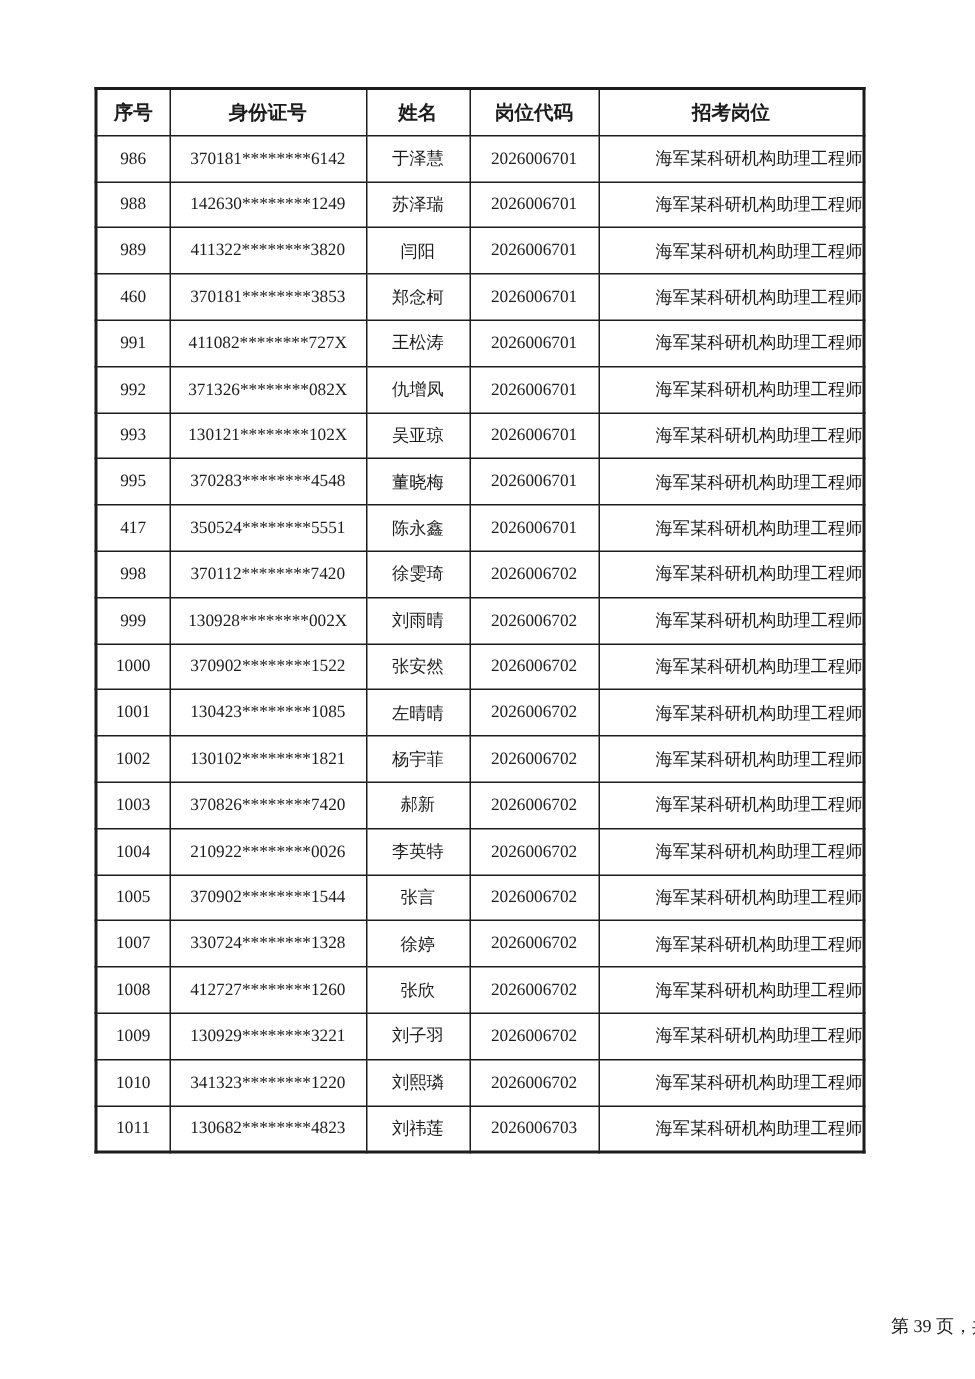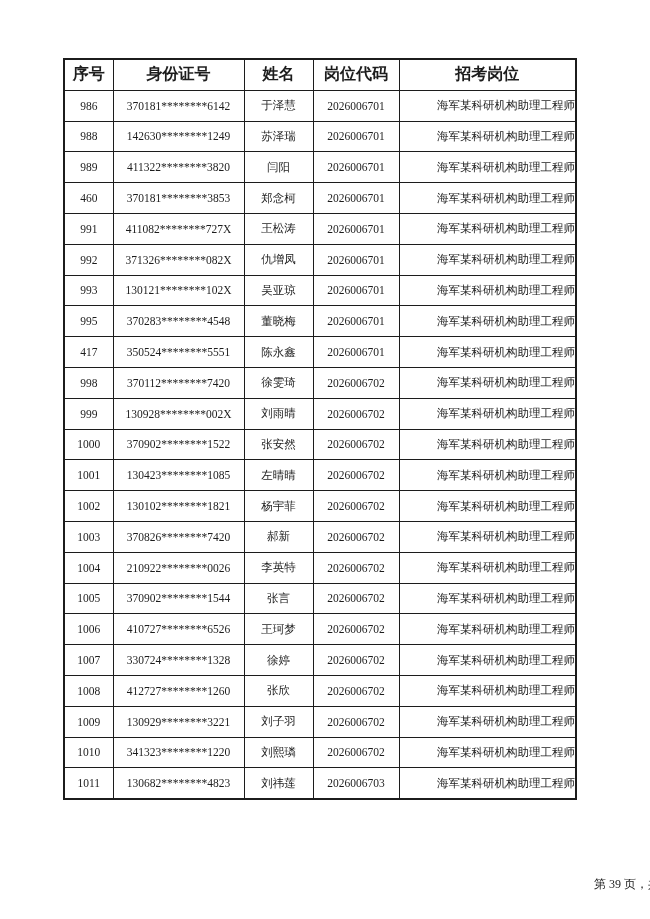--- a/index.html
+++ b/index.html
@@ -29,21 +29,21 @@
     border: 1px solid #1c1c1c;
     height: 29.8px;
     padding: 0;
     text-align: center;
     vertical-align: middle;
     white-space: nowrap;
     overflow: hidden;
   }
   .doc-table th {
     font-weight: bold;
-    font-size: 16px;
+    font-size: 13px;
     background: #ffffff;
   }
   .doc-table td {
     font-size: 11.5px;
   }
   .doc-table td.cell-left {
     text-align: right;
     padding-left: 3px;
   }
   .page-footer {
@@ -191,27 +191,20 @@
         <td class="cell-left">海军某科研机构助理工程师</td>
       </tr>
       <tr>
         <td>1005</td>
         <td>370902********1544</td>
         <td>张言</td>
         <td>2026006702</td>
         <td class="cell-left">海军某科研机构助理工程师</td>
       </tr>
       <tr>
-        <td>1006</td>
-        <td>410727********6526</td>
-        <td>王珂梦</td>
-        <td>2026006702</td>
-        <td class="cell-left">海军某科研机构助理工程师</td>
-      </tr>
-      <tr>
         <td>1007</td>
         <td>330724********1328</td>
         <td>徐婷</td>
         <td>2026006702</td>
         <td class="cell-left">海军某科研机构助理工程师</td>
       </tr>
       <tr>
         <td>1008</td>
         <td>412727********1260</td>
         <td>张欣</td>

